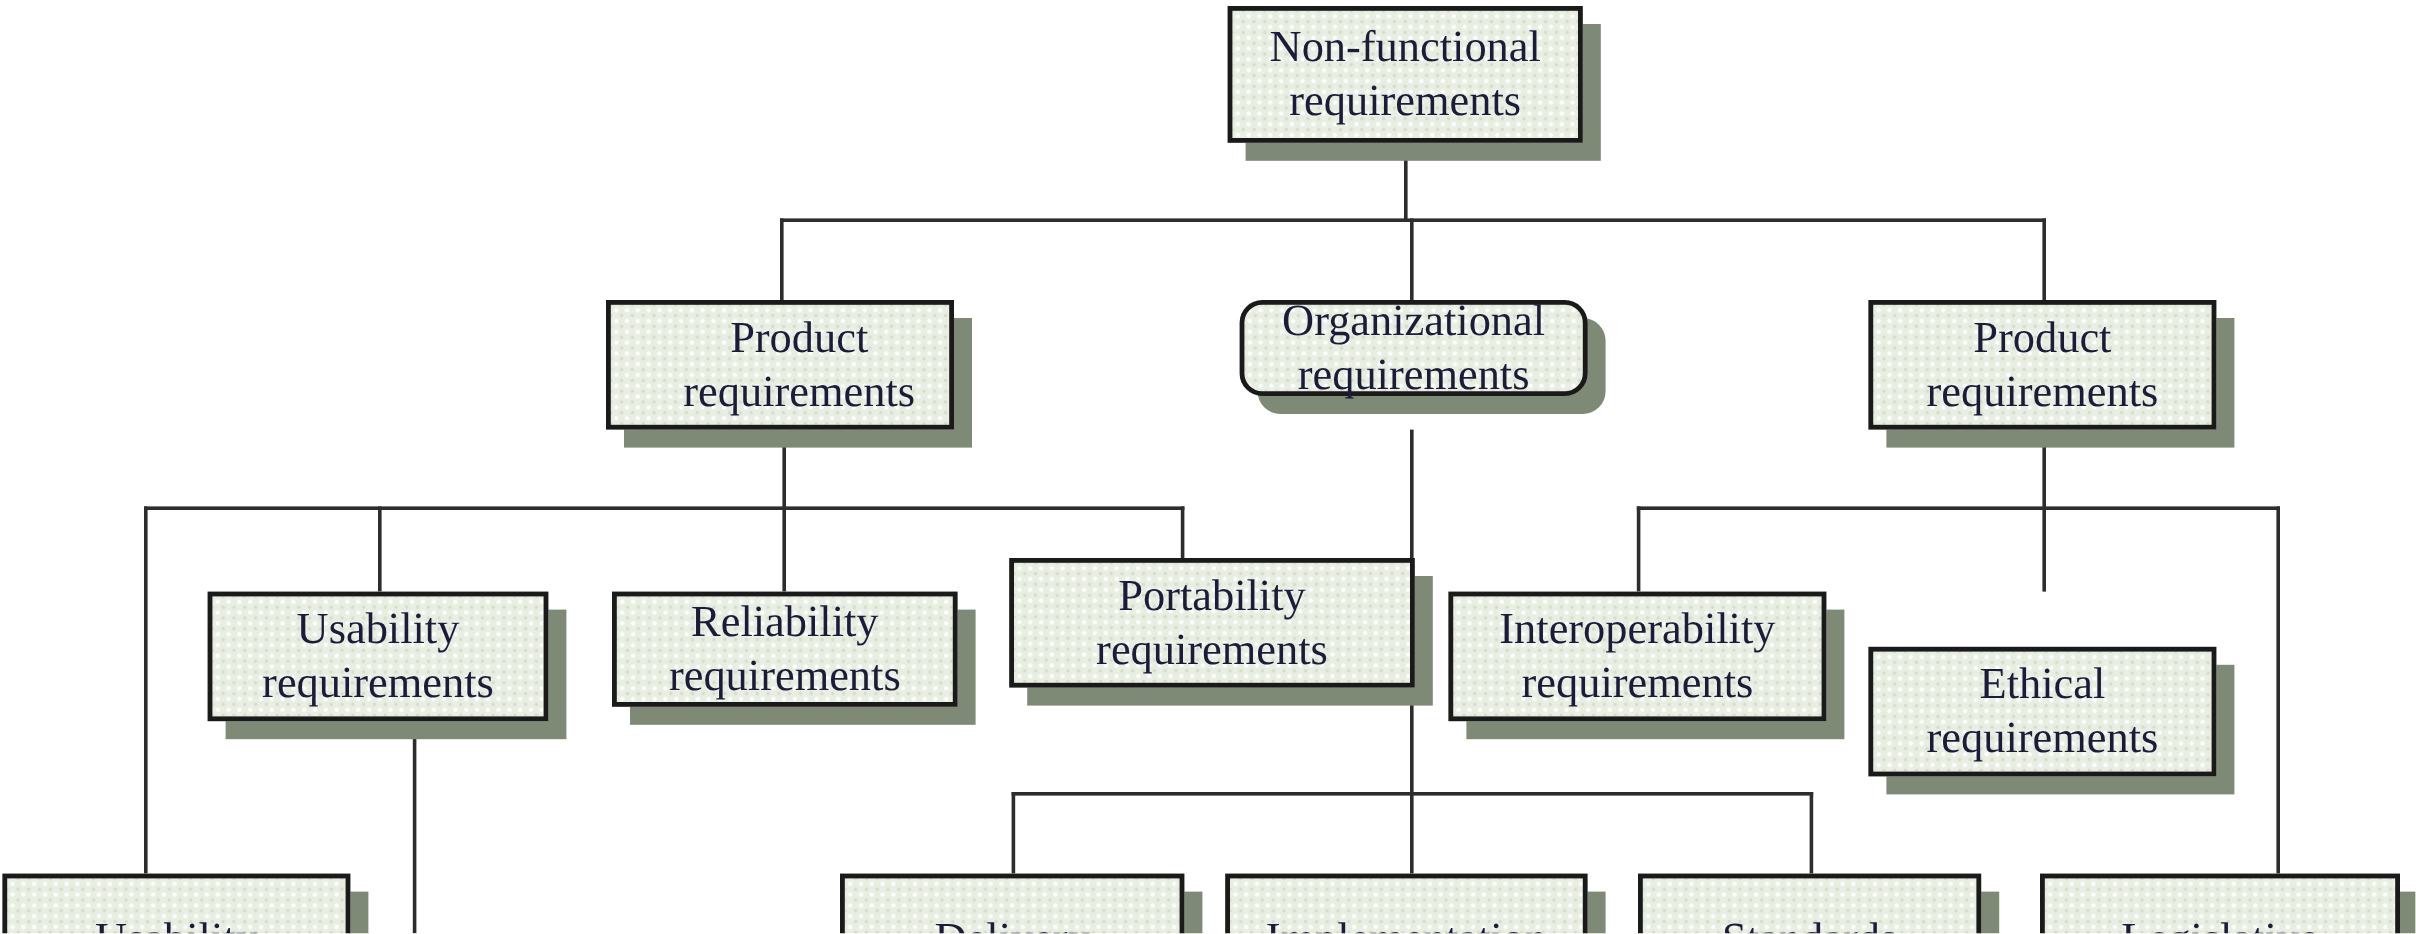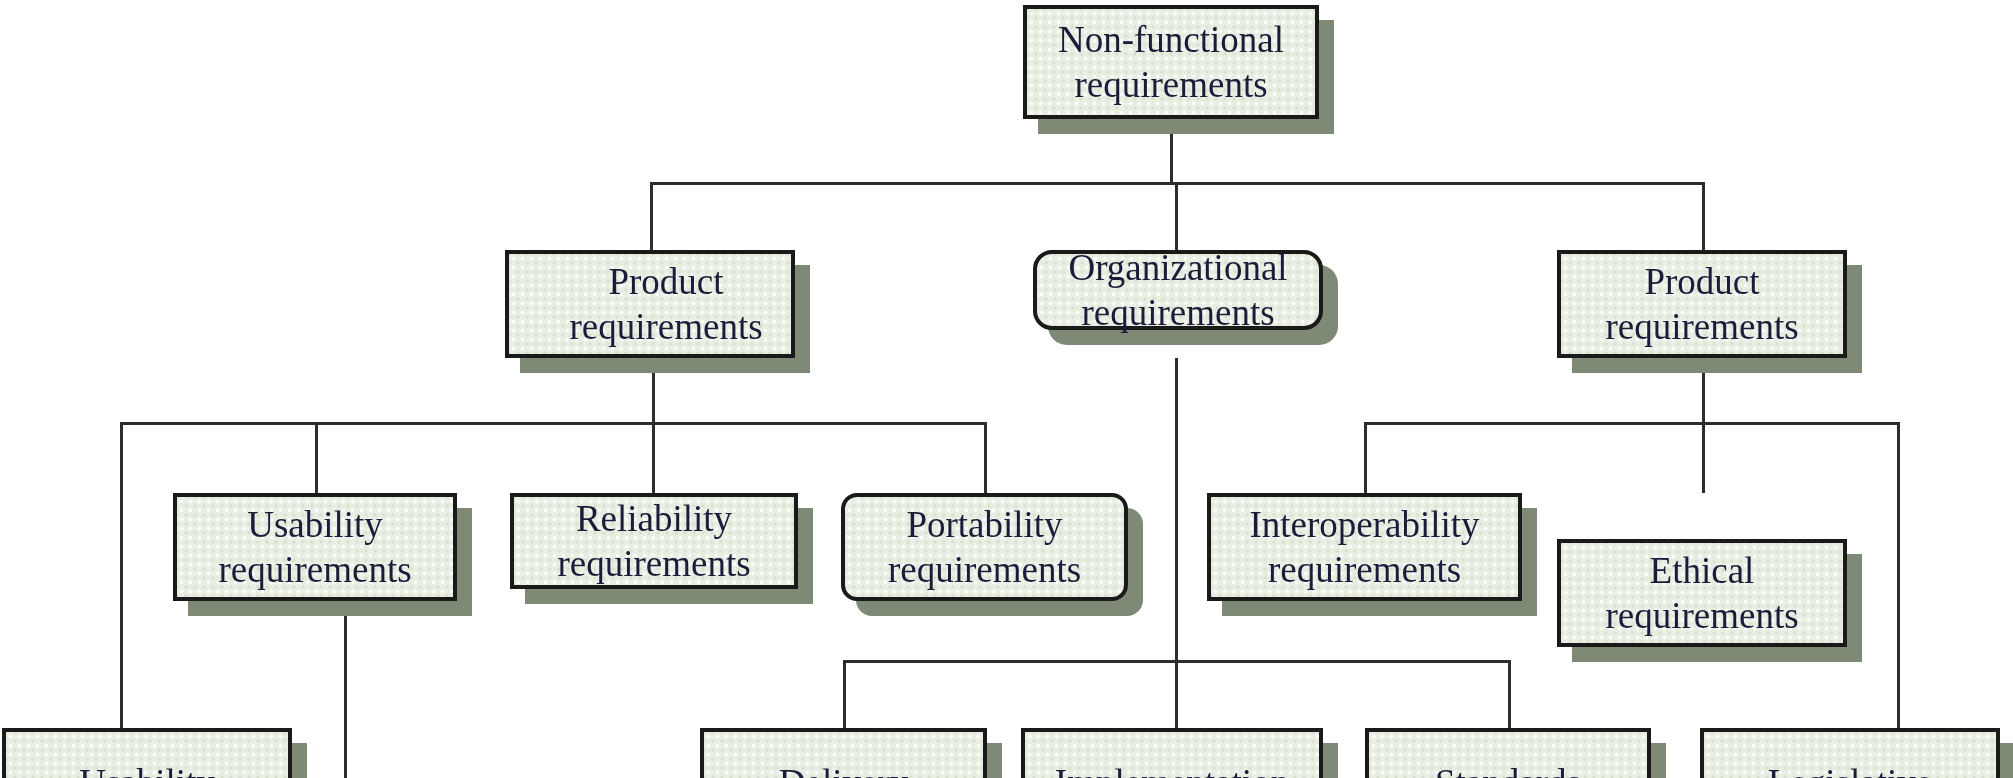--- a/index.html
+++ b/index.html
@@ -42,21 +42,21 @@
   .v { width: 3px; }
   .h { height: 3px; }
 
   
   #n-root           { left: 1023px; top: 5px;   width: 296px; height: 114px; }
   #n-product        { left: 505px;  top: 250px; width: 290px; height: 108px; padding-left: 40px; }
   #n-organizational { left: 1033px; top: 250px; width: 290px; height: 80px; border-radius: 19px; }
   #n-external       { left: 1557px; top: 250px; width: 290px; height: 108px; }
   #n-efficiency     { left: 173px;  top: 493px; width: 284px; height: 108px; }
   #n-reliability    { left: 510px;  top: 493px; width: 288px; height: 96px; }
-  #n-portability    { left: 841px;  top: 493px; width: 287px; height: 108px; border-radius: 16px; }
+  #n-portability    { left: 841px;  top: 465px; width: 338px; height: 108px; }
   #n-interoperability { left: 1207px; top: 493px; width: 315px; height: 108px; }
   #n-ethical        { left: 1557px; top: 493px; width: 290px; height: 108px; margin-top: 46px; }
   #n-usability      { left: 2px;    top: 728px; width: 290px; height: 108px; }
   #n-delivery       { left: 700px;  top: 728px; width: 287px; height: 108px; }
   #n-implementation { left: 1021px; top: 728px; width: 302px; height: 108px; }
   #n-standards      { left: 1365px; top: 728px; width: 286px; height: 108px; }
   #n-legislative    { left: 1700px; top: 728px; width: 300px; height: 108px; }
 
   
   

